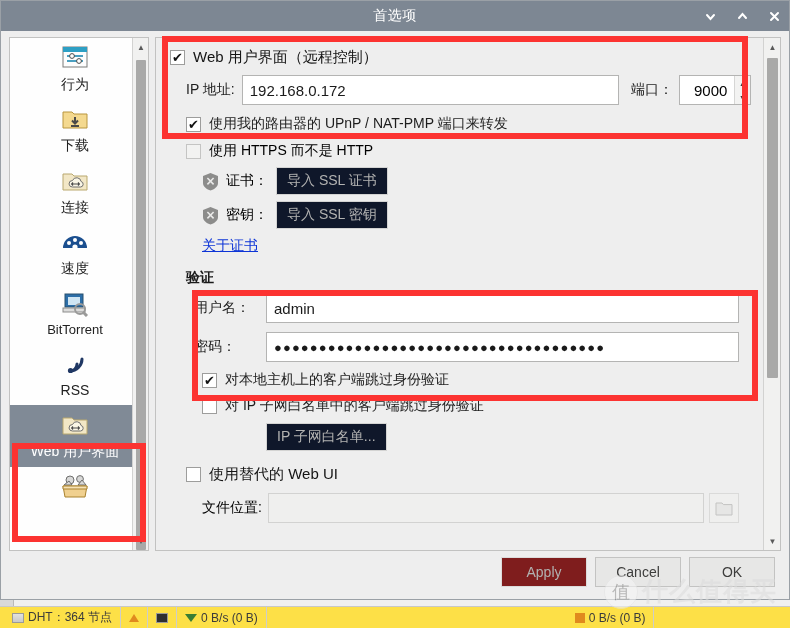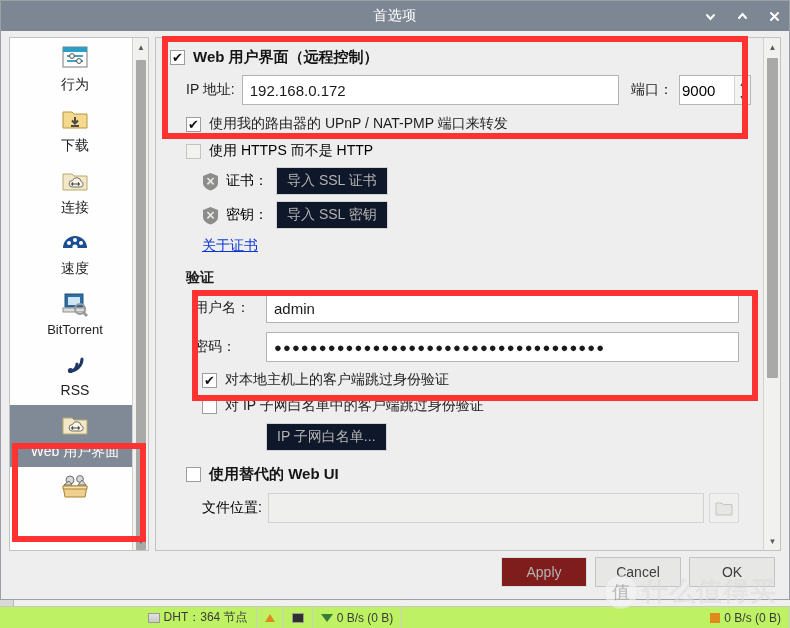--- a/index.html
+++ b/index.html
@@ -31,27 +31,26 @@
   }
   #bg-right-strip .rowline {
     position: absolute; left: 0; right: 0; height: 1px; background: #dddddc;
   }
   #bg-right-strip .glyph {
     position: absolute; left: 2px; font-size: 11px; color: #3a3a3a;
     font-family: "Liberation Sans", sans-serif;
   }
   #bg-statusbar {
     position: absolute; left: 0; right: 0; bottom: 0; height: 22px;
-    background: #bef264;
+    background: #fde047;
     border-top: 1px solid #c8c8c7;
     display: flex; align-items: center;
     font-size: 12px; color: #3b3b3b;
     padding-left: 4px;
     overflow: hidden;
-    justify-content: flex-end;
   }
   #bg-statusbar .sb-cell {
     display: flex; align-items: center; gap: 4px;
     padding: 0 8px; height: 22px;
     border-right: 1px solid #cdcdcc;
     white-space: nowrap;
   }
   .tri-down { width:0;height:0;border-left:6px solid transparent;border-right:6px solid transparent;border-top:8px solid #3a7d34; }
   .tri-up   { width:0;height:0;border-left:5px solid transparent;border-right:5px solid transparent;border-bottom:8px solid #e08a1e; }
   .sq-orange { width:10px;height:10px;background:#e08a1e; }
@@ -155,37 +154,37 @@
   .cbx {
     width: 15px; height: 15px; min-width: 15px;
     border: 1px solid #9d9d9c; background: #ffffff;
     display: inline-flex; align-items: center; justify-content: center;
     margin-right: 8px; cursor: pointer;
   }
   .cbx.checked::after {
     content: "✔"; font-size: 13px; color: #111; line-height: 1;
   }
   .cbx.disabled { border-color: #c4c4c3; background: #f2f2f1; }
-  .lbl-bold { font-size: 15px; font-weight: bold; color: #141414; }
+  .lbl-bold { font-size: 15px; font-weight: normal; color: #141414; }
   .lbl { font-size: 14px; color: #1d1d1d; }
   .lbl-dim { font-size: 14px; color: #000000; }
 
   .txtfield {
     border: 1px solid #b4b4b3; background: #ffffff;
     height: 30px; font-size: 15px; color: #1a1a1a;
     padding: 0 7px; display: flex; align-items: center;
     font-family: "Liberation Sans", sans-serif;
   }
   .txtfield.dim { background:#efefee; border-color:#d2d2d1; color:#b6b6b5; }
 
   .spin {
     display:flex; align-items:stretch;
     border:1px solid #b4b4b3; background:#fff; height:30px;
   }
-  .spin .val { width: 54px; padding: 0 2px; display:flex;align-items:center; font-size:15px; }
+  .spin .val { width: 54px; padding: 0 14px; display:flex;align-items:center; font-size:15px; }
   .spin .btns { width: 16px; border-left:1px solid #d6d6d5; display:flex; flex-direction:column; background:#f3f3f2;}
   .spin .btns div { flex:1; display:flex;align-items:center;justify-content:center; font-size:7px; color:#3a3a3a;}
 
   .fakebtn {
     border: 1px solid #d3d3d2; background: #0f172a;
     color: #b3b3b2; font-size: 14px;
     height: 28px; display:inline-flex; align-items:center; justify-content:center;
     padding: 0 10px;
   }
 

